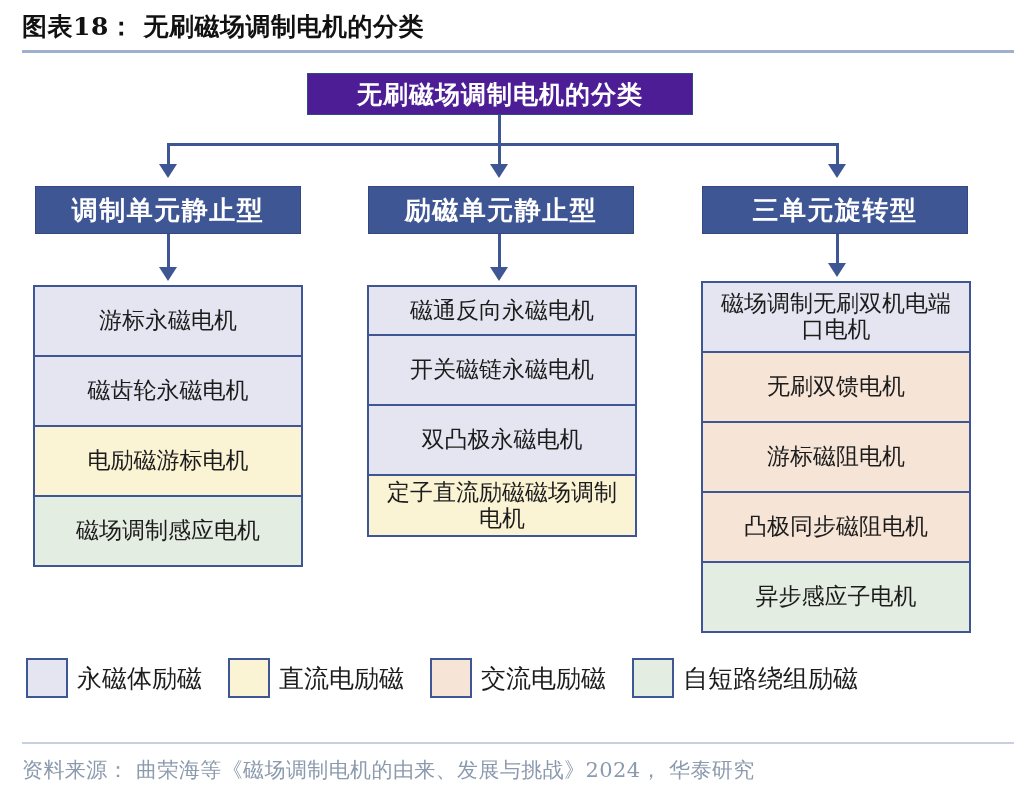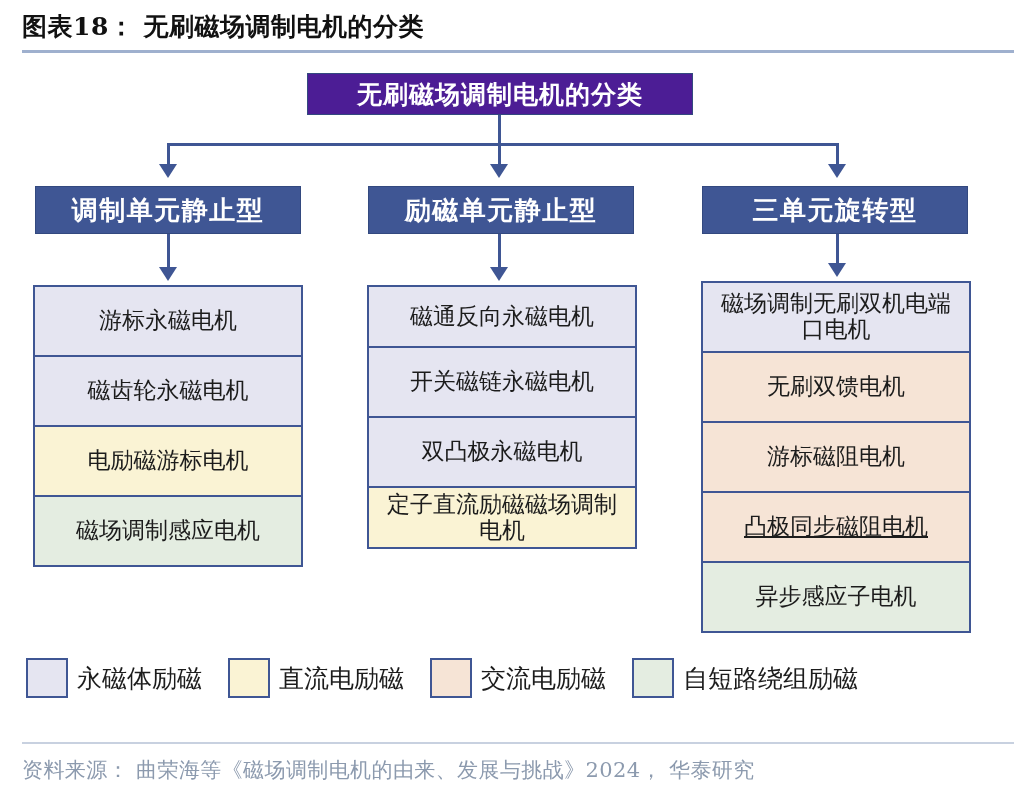--- a/index.html
+++ b/index.html
@@ -132,31 +132,31 @@
   <div class="arrow" style="left:828px;top:263px;"></div>
 
   <div class="col" style="left:33px;top:285px;width:270px;border-radius:31px;">
     <div class="item fill-pm" style="height:72px;">游标永磁电机</div>
     <div class="item fill-pm" style="height:72px;">磁齿轮永磁电机</div>
     <div class="item fill-dc" style="height:72px;">电励磁游标电机</div>
     <div class="item fill-sc" style="height:72px;">磁场调制感应电机</div>
   </div>
 
   <div class="col" style="left:367px;top:285px;width:270px;">
-    <div class="item fill-pm" style="height:63px;">磁通反向永磁电机</div>
+    <div class="item fill-pm" style="height:51px;">磁通反向永磁电机</div>
     <div class="item fill-pm" style="height:72px;">开关磁链永磁电机</div>
     <div class="item fill-pm" style="height:72px;">双凸极永磁电机</div>
     <div class="item fill-dc" style="height:63px;padding:0 10px;">定子直流励磁磁场调制电机</div>
   </div>
 
   <div class="col" style="left:701px;top:281px;width:270px;">
     <div class="item fill-pm" style="height:72px;padding:0 8px;">磁场调制无刷双机电端口电机</div>
     <div class="item fill-ac" style="height:72px;">无刷双馈电机</div>
     <div class="item fill-ac" style="height:72px;">游标磁阻电机</div>
-    <div class="item fill-ac" style="height:72px;text-decoration:underline;">凸极同步磁阻电机</div>
+    <div class="item fill-ac" style="height:72px;">凸极同步磁阻电机</div>
     <div class="item fill-sc" style="height:72px;">异步感应子电机</div>
   </div>
 
   <div class="legend">
     <div class="leg-item">
       <span class="swatch fill-pm"></span>
       <span class="leg-label">永磁体励磁</span>
     </div>
     <div class="leg-item">
       <span class="swatch fill-dc"></span>

